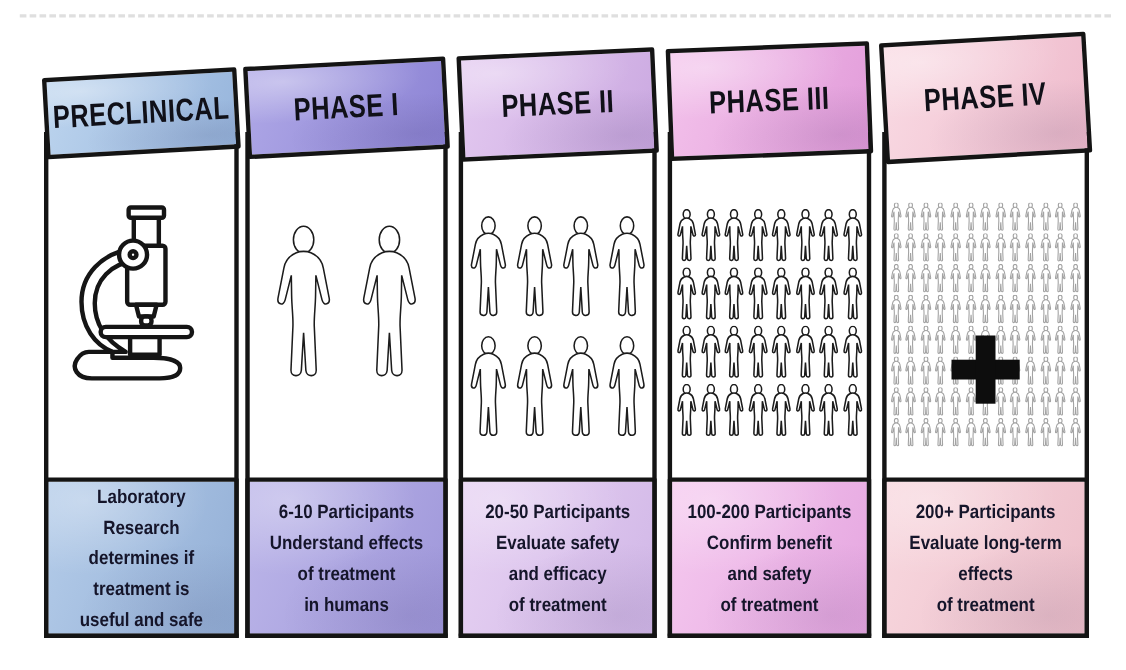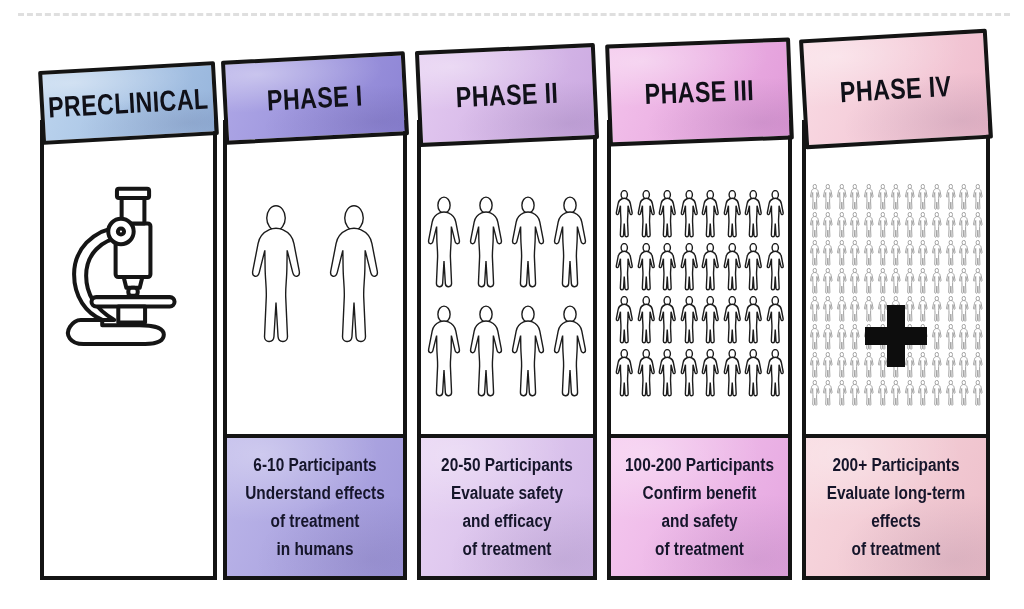--- a/index.html
+++ b/index.html
@@ -119,20 +119,26 @@
         <rect class="micro-stroke" x="48" y="94" width="20" height="12"></rect>
         <rect class="micro-stroke" x="46" y="32" width="26" height="40" rx="2"></rect>
         <path class="micro-stroke" d="M52,72 L66,72 L64,80 L54,80 Z"></path>
         <rect class="micro-stroke" x="55.5" y="80" width="7" height="6" rx="2.5"></rect>
         <rect class="micro-stroke" x="50.5" y="13" width="17" height="19"></rect>
         <rect class="micro-stroke" x="47" y="6" width="24" height="7" rx="1.5"></rect>
         <circle class="micro-stroke" cx="50" cy="38" r="9.5"></circle>
         <circle class="micro-stroke" cx="50" cy="38" r="2.3"></circle>
       </svg>
     </div>
+    <div class="footer">
+      <div class="desc">Laboratory Research
+determines if
+treatment is
+useful and safe</div>
+    </div>
   </div>
 
   <div class="column col-1" style="--hl: #aea7e6; --hd: #8d84d5; --fl: #bcb6e9; --fd: #9f97da;">
     <div class="band">
       <span class="title">PHASE I</span>
     </div>
     <div class="body">
       <div class="figgrid" style="grid-template-columns: repeat(2, auto);">
           <svg class="person" viewBox="0 0 40 100">
             <use href="#person-shape"></use>

